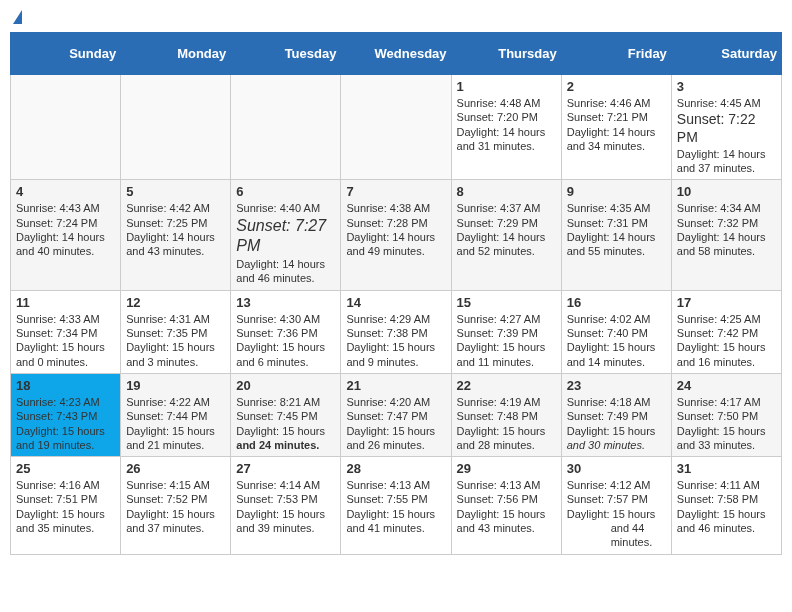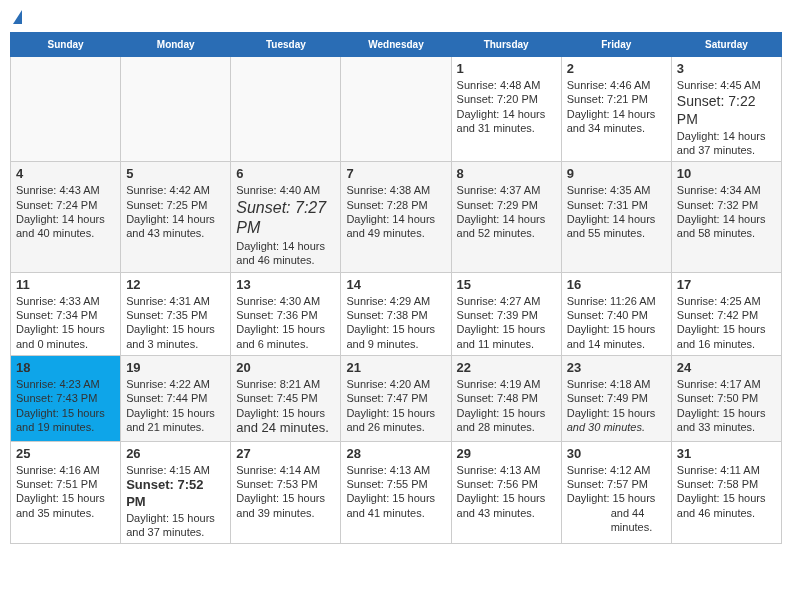--- a/index.html
+++ b/index.html
@@ -37,24 +37,24 @@
       font-size: 16px;
       color: #333;
     }
     .calendar {
       width: 100%;
       border-collapse: collapse;
     }
     .calendar th {
       background: #2a6db5;
       color: #fff;
-      font-size: 10px;
+      font-size: 13px;
       font-weight: bold;
-      padding: 6px 4px;
-      text-align: center;
+      padding: 13px 4px;
+      text-align: right;
       border: 1px solid #2a6db5;
     }
     .calendar td {
       vertical-align: top;
       border: 1px solid #ccc;
       padding: 4px 5px;
       width: calc(100% / 7);
       min-height: 80px;
       font-size: 11px;
       color: #333;
@@ -216,21 +216,21 @@
         </td>
         <td>
           <div class="day-num">15</div>
           <div style="font-size: 11px; line-height: 1.3;">Sunrise: 4:27 AM</div>
           <div style="font-size: 11px; line-height: 1.3;">Sunset: 7:39 PM</div>
           <div style="font-size: 11px; line-height: 1.3;">Daylight: 15 hours</div>
           <div style="font-size: 11px; line-height: 1.3;">and 11 minutes.</div>
         </td>
         <td>
           <div class="day-num">16</div>
-          <div style="font-size: 11px; line-height: 1.3;">Sunrise: 11:26 AM</div>
+          <div style="font-size: 11px; line-height: 1.3;">Sunrise: 4:02 AM</div>
           <div style="font-size: 11px; line-height: 1.3;">Sunset: 7:40 PM</div>
           <div style="font-size: 11px; line-height: 1.3;">Daylight: 15 hours</div>
           <div style="font-size: 11px; line-height: 1.3;">and 14 minutes.</div>
         </td>
         <td>
           <div class="day-num">17</div>
           <div style="font-size: 11px; line-height: 1.3;">Sunrise: 4:25 AM</div>
           <div style="font-size: 11px; line-height: 1.3;">Sunset: 7:42 PM</div>
           <div style="font-size: 11px; line-height: 1.3;">Daylight: 15 hours</div>
           <div style="font-size: 11px; line-height: 1.3;">and 16 minutes.</div>
@@ -249,21 +249,21 @@
           <div style="font-size: 11px; line-height: 1.3;">Sunrise: 4:22 AM</div>
           <div style="font-size: 11px; line-height: 1.3;">Sunset: 7:44 PM</div>
           <div style="font-size: 11px; line-height: 1.3;">Daylight: 15 hours</div>
           <div style="font-size: 11px; line-height: 1.3;">and 21 minutes.</div>
         </td>
         <td style="background: rgb(245, 245, 245);">
           <div class="day-num">20</div>
           <div style="font-size: 11px; line-height: 1.3;">Sunrise: 8:21 AM</div>
           <div style="font-size: 11px; line-height: 1.3;">Sunset: 7:45 PM</div>
           <div style="font-size: 11px; line-height: 1.3;">Daylight: 15 hours</div>
-          <div style="font-size: 13px; line-height: 1.3;">and 24 minutes.</div>
+          <div style="font-size: 11px; line-height: 1.3; font-weight: bold;">and 24 minutes.</div>
         </td>
         <td style="background: rgb(245, 245, 245);">
           <div class="day-num">21</div>
           <div style="font-size: 11px; line-height: 1.3;">Sunrise: 4:20 AM</div>
           <div style="font-size: 11px; line-height: 1.3;">Sunset: 7:47 PM</div>
           <div style="font-size: 11px; line-height: 1.3;">Daylight: 15 hours</div>
           <div style="font-size: 11px; line-height: 1.3;">and 26 minutes.</div>
         </td>
         <td style="background: rgb(245, 245, 245);">
           <div class="day-num">22</div>
@@ -291,21 +291,21 @@
         <td>
           <div class="day-num">25</div>
           <div style="font-size: 11px; line-height: 1.3;">Sunrise: 4:16 AM</div>
           <div style="font-size: 11px; line-height: 1.3;">Sunset: 7:51 PM</div>
           <div style="font-size: 11px; line-height: 1.3;">Daylight: 15 hours</div>
           <div style="font-size: 11px; line-height: 1.3;">and 35 minutes.</div>
         </td>
         <td>
           <div class="day-num">26</div>
           <div style="font-size: 11px; line-height: 1.3;">Sunrise: 4:15 AM</div>
-          <div style="font-size: 13px; line-height: 1.3; font-weight: bold;">Sunset: 7:52 PM</div>
+          <div style="font-size: 11px; line-height: 1.3;">Sunset: 7:52 PM</div>
           <div style="font-size: 11px; line-height: 1.3;">Daylight: 15 hours</div>
           <div style="font-size: 11px; line-height: 1.3;">and 37 minutes.</div>
         </td>
         <td>
           <div class="day-num">27</div>
           <div style="font-size: 11px; line-height: 1.3;">Sunrise: 4:14 AM</div>
           <div style="font-size: 11px; line-height: 1.3;">Sunset: 7:53 PM</div>
           <div style="font-size: 11px; line-height: 1.3;">Daylight: 15 hours</div>
           <div style="font-size: 11px; line-height: 1.3;">and 39 minutes.</div>
         </td>

